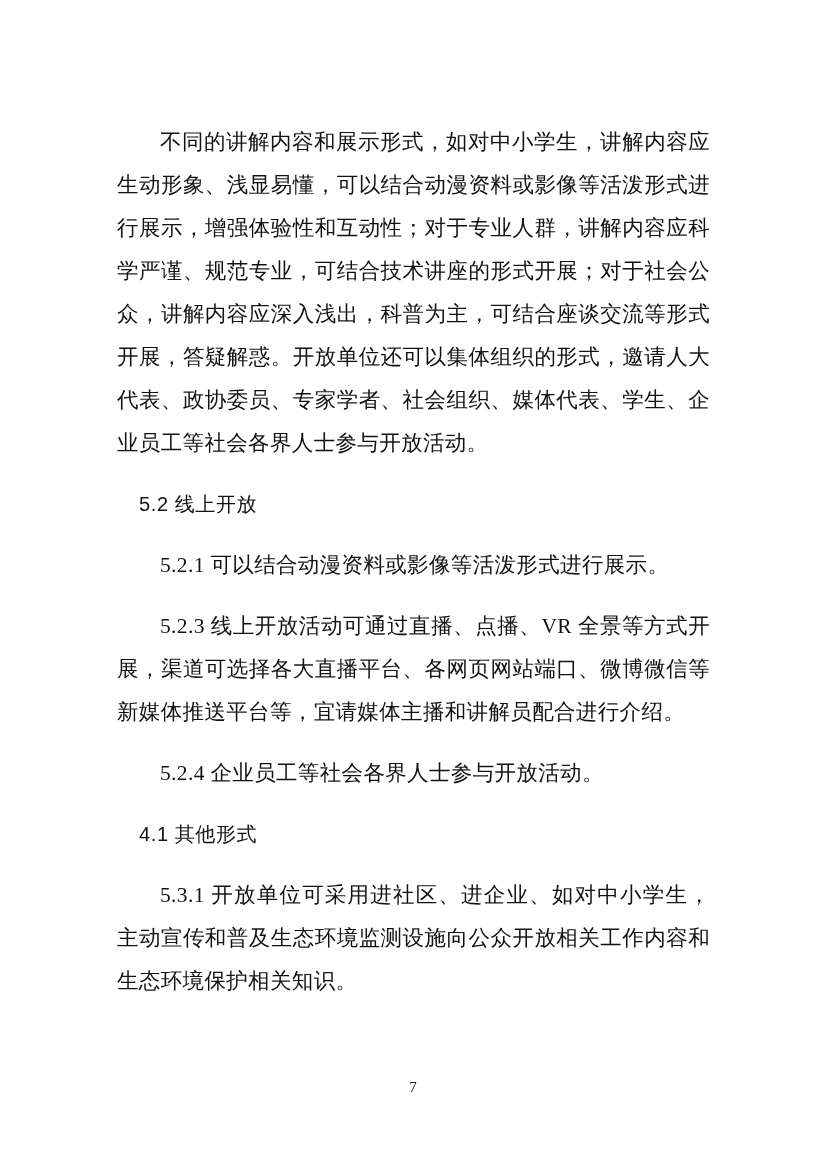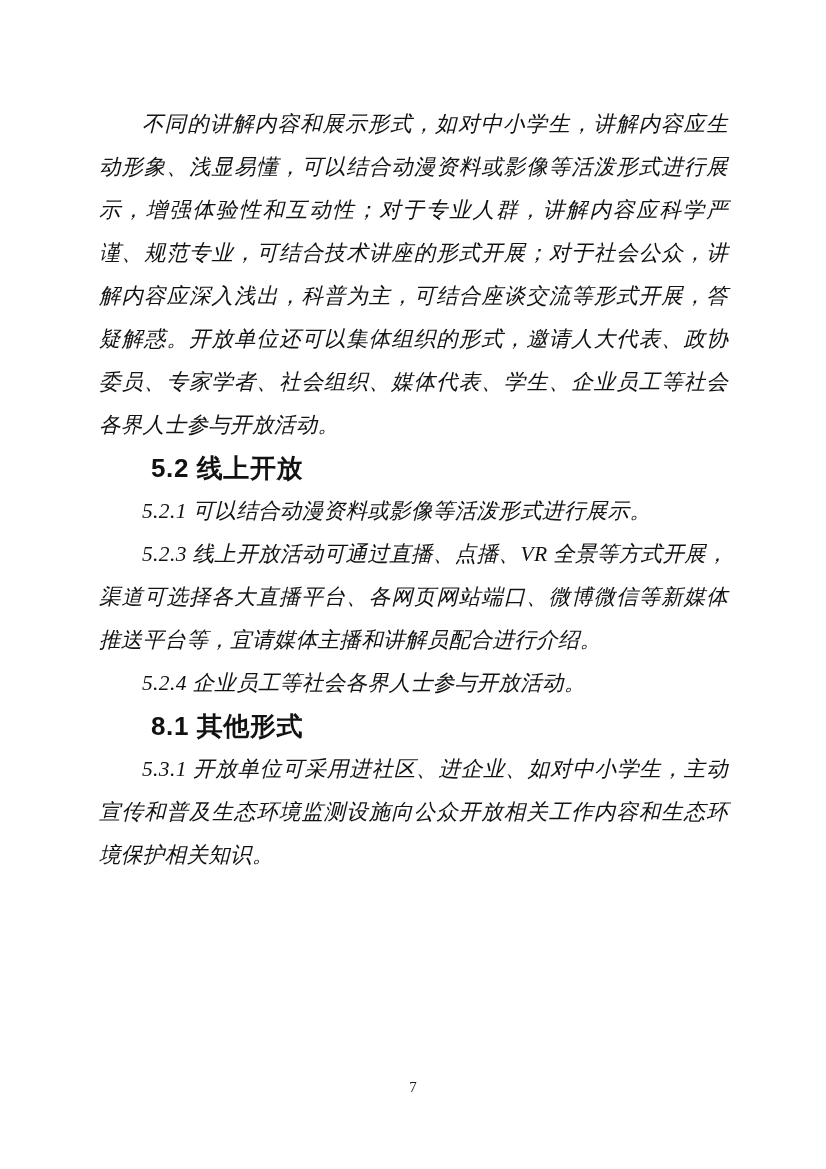--- a/index.html
+++ b/index.html
@@ -25,31 +25,30 @@
     top: 103px;
     width: 629px;
   }
   
   .para {
     font-size: 21.5px;
     line-height: 43px;
     text-align: justify;
     text-justify: inter-ideograph;
     text-indent: 2em;
-    margin: 0;
+    margin: 18px;
     letter-spacing: 0.35px;
     word-break: break-all;
     font-weight: 400;
-    font-style: italic;
   }
   
   .heading {
-    font-size: 26px;
+    font-size: 20px;
     line-height: 43px;
-    font-weight: bold;
+    font-weight: normal;
     text-indent: 2em;
     margin: 0;
     letter-spacing: 0.6px;
     font-family: "Liberation Sans", "DejaVu Sans", sans-serif;
   }
   .page-number {
     position: absolute;
     left: 0;
     right: 0;
     top: 1078px;
@@ -71,21 +70,21 @@
 
     <h2 class="heading">5.2 线上开放</h2>
 
     <p class="para">5.2.1 可以结合动漫资料或影像等活泼形式进行展示。</p>
 
 
     <p class="para">5.2.3 线上开放活动可通过直播、点播、VR 全景等方式开展，渠道可选择各大直播平台、各网页网站端口、微博微信等新媒体推送平台等，宜请媒体主播和讲解员配合进行介绍。</p>
 
     <p class="para">5.2.4 企业员工等社会各界人士参与开放活动。</p>
 
-    <h2 class="heading">8.1 其他形式</h2>
+    <h2 class="heading">4.1 其他形式</h2>
 
     <p class="para">5.3.1 开放单位可采用进社区、进企业、如对中小学生，主动宣传和普及生态环境监测设施向公众开放相关工作内容和生态环境保护相关知识。</p>
 
 
   </div>
 
   <div class="page-number">7</div>
 
 </div>
 

